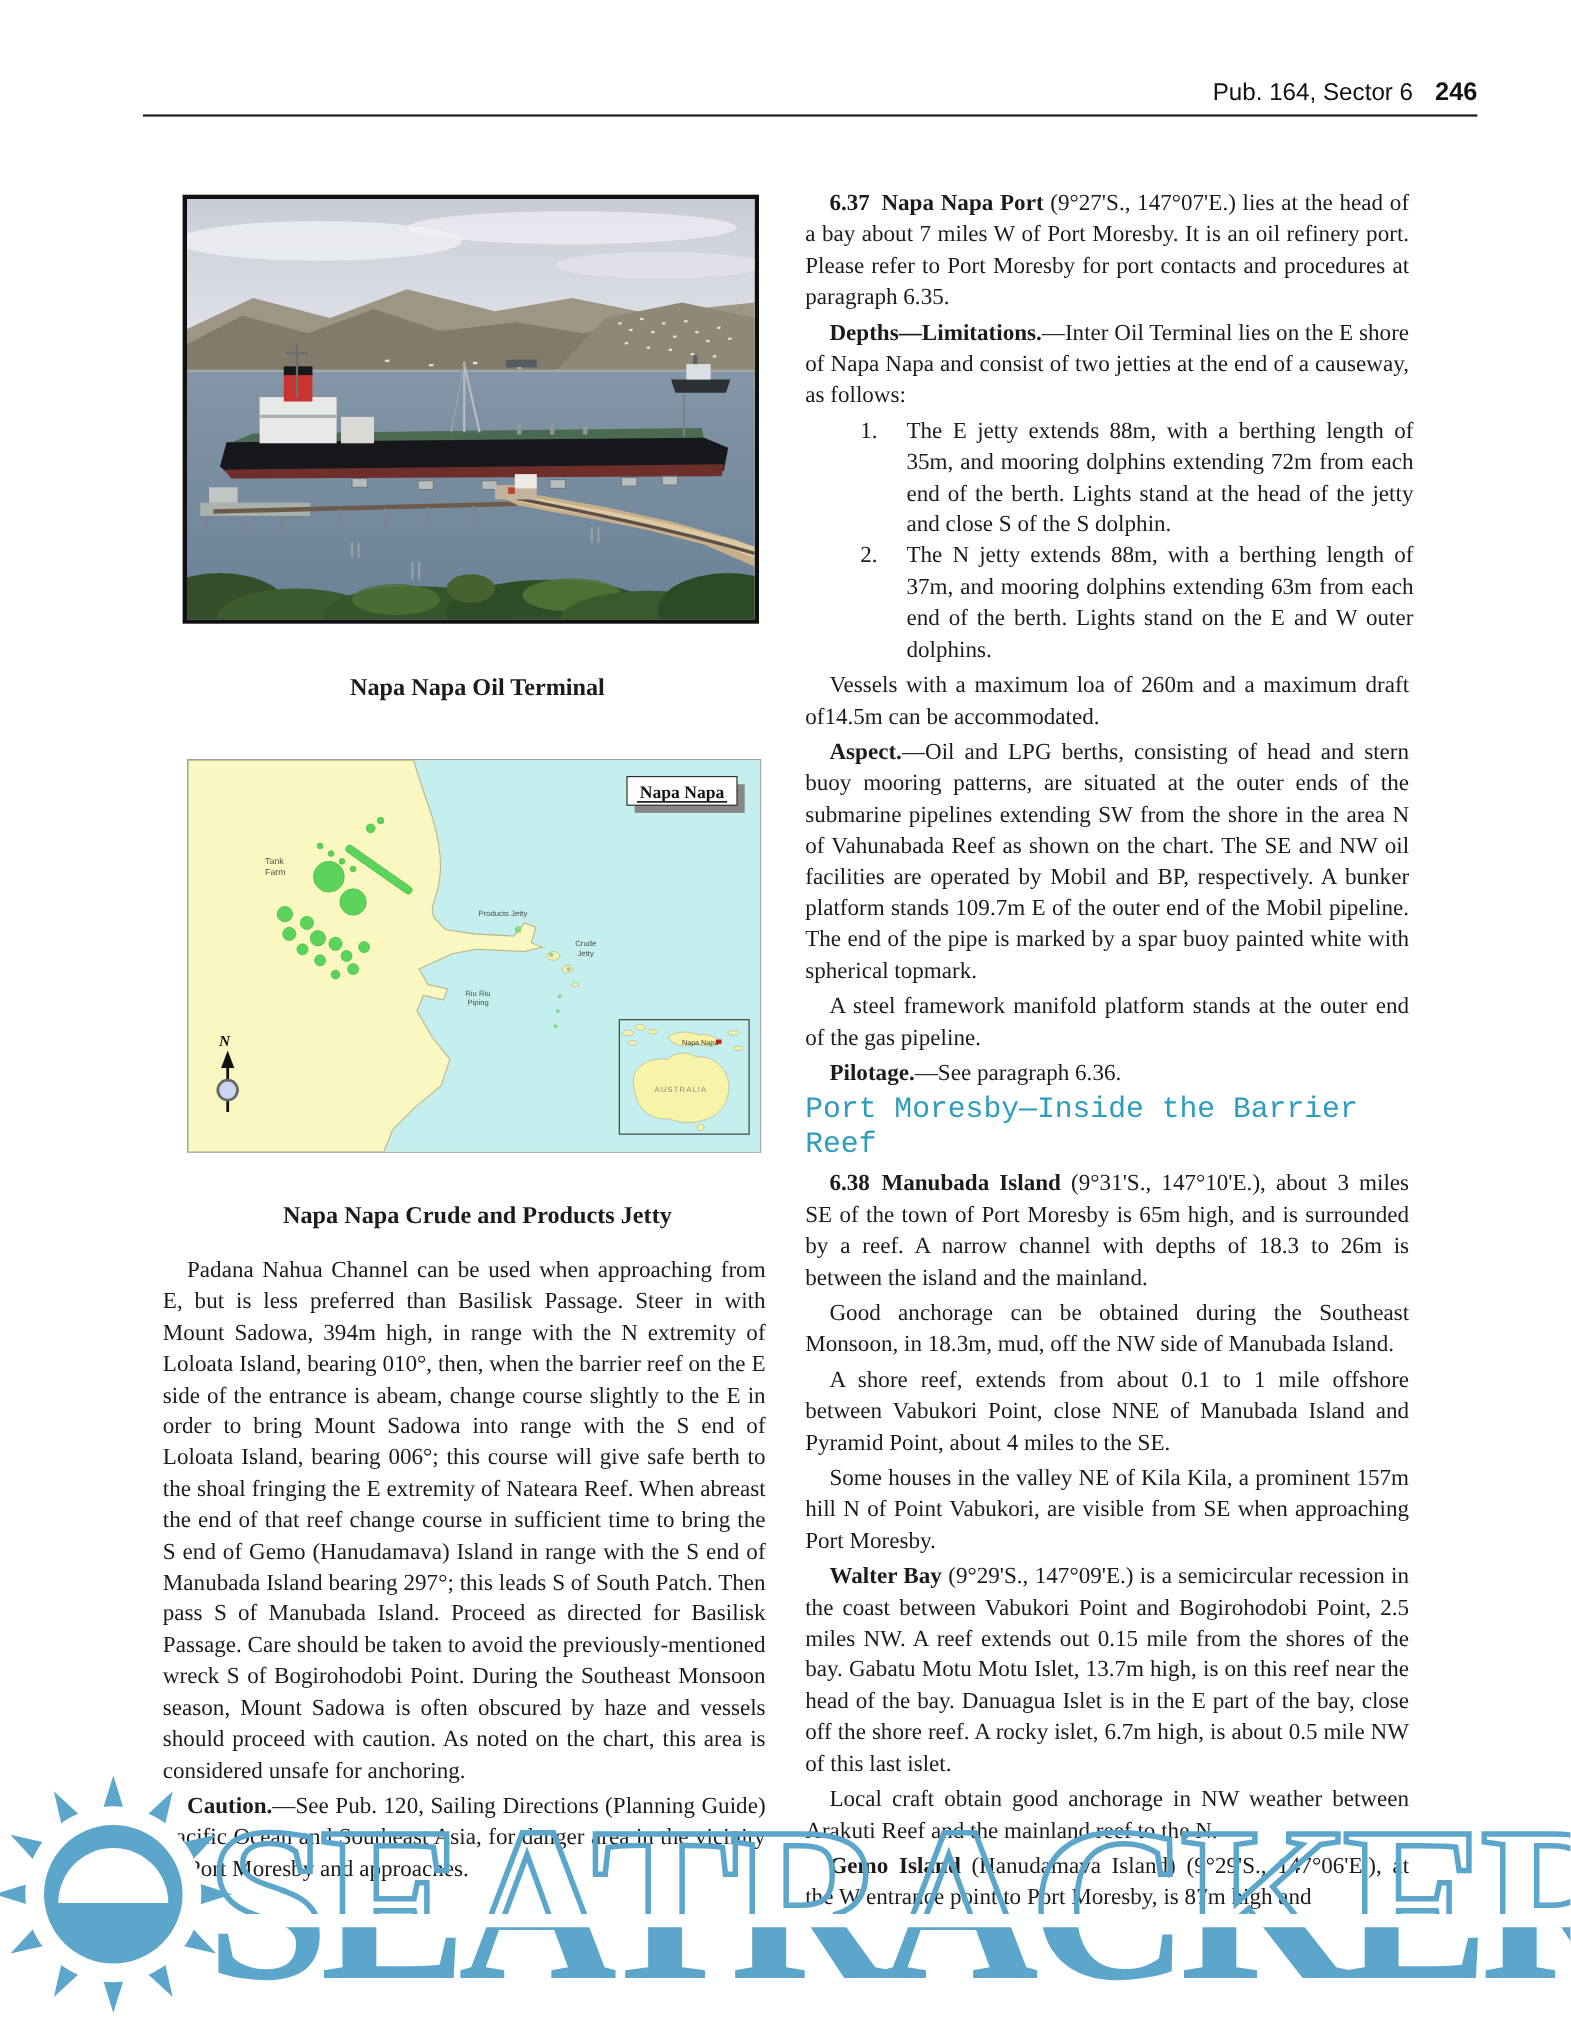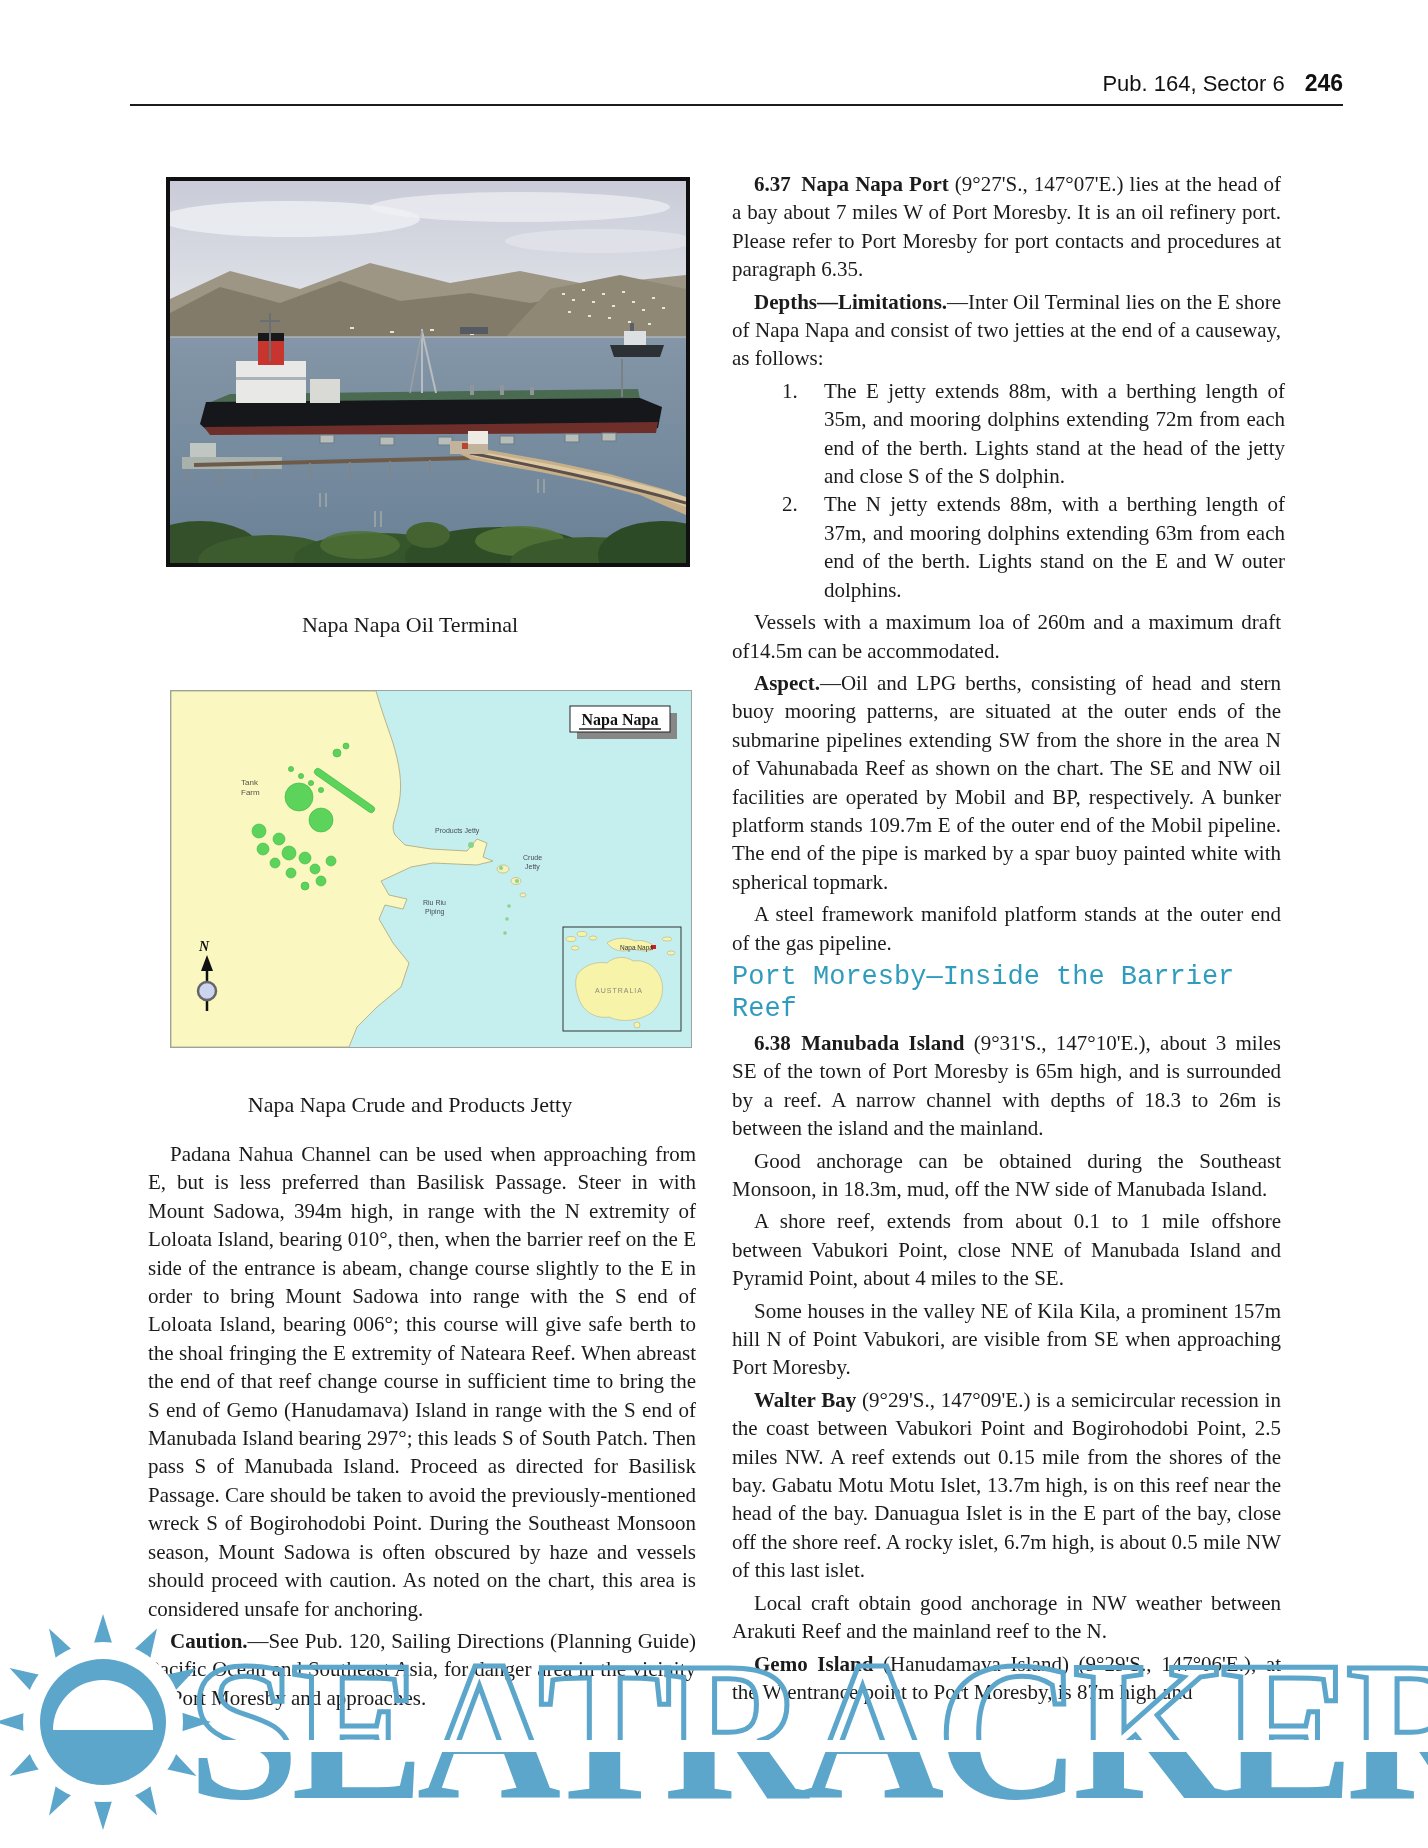--- a/index.html
+++ b/index.html
@@ -14,21 +14,21 @@
   
   .col{position:absolute;font-size:21px;line-height:28.4px;text-align:justify;}
   .col p{margin:4px;text-indent:22px;}
   .col p.noindent{text-indent:0;}
   .list-item{position:relative;padding-left:96px;text-align:justify;}
   .list-item .num{position:absolute;left:54px;}
   .section-heading{font-family:Liberation Mono, monospace;font-size:27px;line-height:32px;
                    color:#2f9cbe;margin:24px 0 26px 0;text-indent:0;text-align:left;font-weight:normal;}
   
   .photo-frame{position:absolute;left:166px;top:177px;width:516px;height:382px;border:4px solid #101010;}
-  .caption{position:absolute;left:132px;width:556px;text-align:center;font-weight:normal;font-size:22px;}
+  .caption{position:absolute;left:156px;width:556px;text-align:center;font-weight:bold;font-size:22px;}
   .caption1{top:612px;}
   .caption2{top:1092px;}
   .map-frame{position:absolute;left:170px;top:690px;width:520px;height:356px;border:1px solid #9aa4a0;box-sizing:content-box;}
   
   .watermark{position:absolute;left:0;top:1560px;width:1428px;height:288px;z-index:6;pointer-events:none;}
 </style>
 </head>
 <body>
 
 <div class="page">
@@ -275,20 +275,21 @@
       <span>The E jetty extends 88m, with a berthing length of 35m, and mooring dolphins extending 72m from each end of the berth. Lights stand at the head of the jetty and close S of the S dolphin.</span>
     </div>
     <div class="list-item">
       <span class="num">2.</span>
       <span>The N jetty extends 88m, with a berthing length of 37m, and mooring dolphins extending 63m from each end of the berth. Lights stand on the E and W outer dolphins.</span>
     </div>
 
     <p><b></b><span>Vessels with a maximum loa of 260m and a maximum draft of14.5m can be accommodated.</span></p>
     <p><b>Aspect.</b><span>—Oil and LPG berths, consisting of head and stern buoy mooring patterns, are situated at the outer ends of the submarine pipelines extending SW from the shore in the area N of Vahunabada Reef as shown on the chart. The SE and NW oil facilities are operated by Mobil and BP, respectively. A bunker platform stands 109.7m E of the outer end of the Mobil pipeline. The end of the pipe is marked by a spar buoy painted white with spherical topmark.</span></p>
     <p><b></b><span>A steel framework manifold platform stands at the outer end of the gas pipeline.</span></p>
+    <p><b>Pilotage.</b><span>—See paragraph 6.36.</span></p>
 
     <p class="section-heading noindent">Port Moresby—Inside the Barrier Reef</p>
 
     <p><b>6.38 Manubada Island</b><span> (9°31'S., 147°10'E.), about 3 miles SE of the town of Port Moresby is 65m high, and is surrounded by a reef. A narrow channel with depths of 18.3 to 26m is between the island and the mainland.</span></p>
     <p><b></b><span>Good anchorage can be obtained during the Southeast Monsoon, in 18.3m, mud, off the NW side of Manubada Island.</span></p>
     <p><b></b><span>A shore reef, extends from about 0.1 to 1 mile offshore between Vabukori Point, close NNE of Manubada Island and Pyramid Point, about 4 miles to the SE.</span></p>
     <p><b></b><span>Some houses in the valley NE of Kila Kila, a prominent 157m hill N of Point Vabukori, are visible from SE when approaching Port Moresby.</span></p>
     <p><b>Walter Bay</b><span> (9°29'S., 147°09'E.) is a semicircular recession in the coast between Vabukori Point and Bogirohodobi Point, 2.5 miles NW. A reef extends out 0.15 mile from the shores of the bay. Gabatu Motu Motu Islet, 13.7m high, is on this reef near the head of the bay. Danuagua Islet is in the E part of the bay, close off the shore reef. A rocky islet, 6.7m high, is about 0.5 mile NW of this last islet.</span></p>
     <p><b></b><span>Local craft obtain good anchorage in NW weather between Arakuti Reef and the mainland reef to the N.</span></p>
     <p><b>Gemo Island</b><span> (Hanudamava Island) (9°29'S., 147°06'E.), at the W entrance point to Port Moresby, is 87m high and</span></p>

